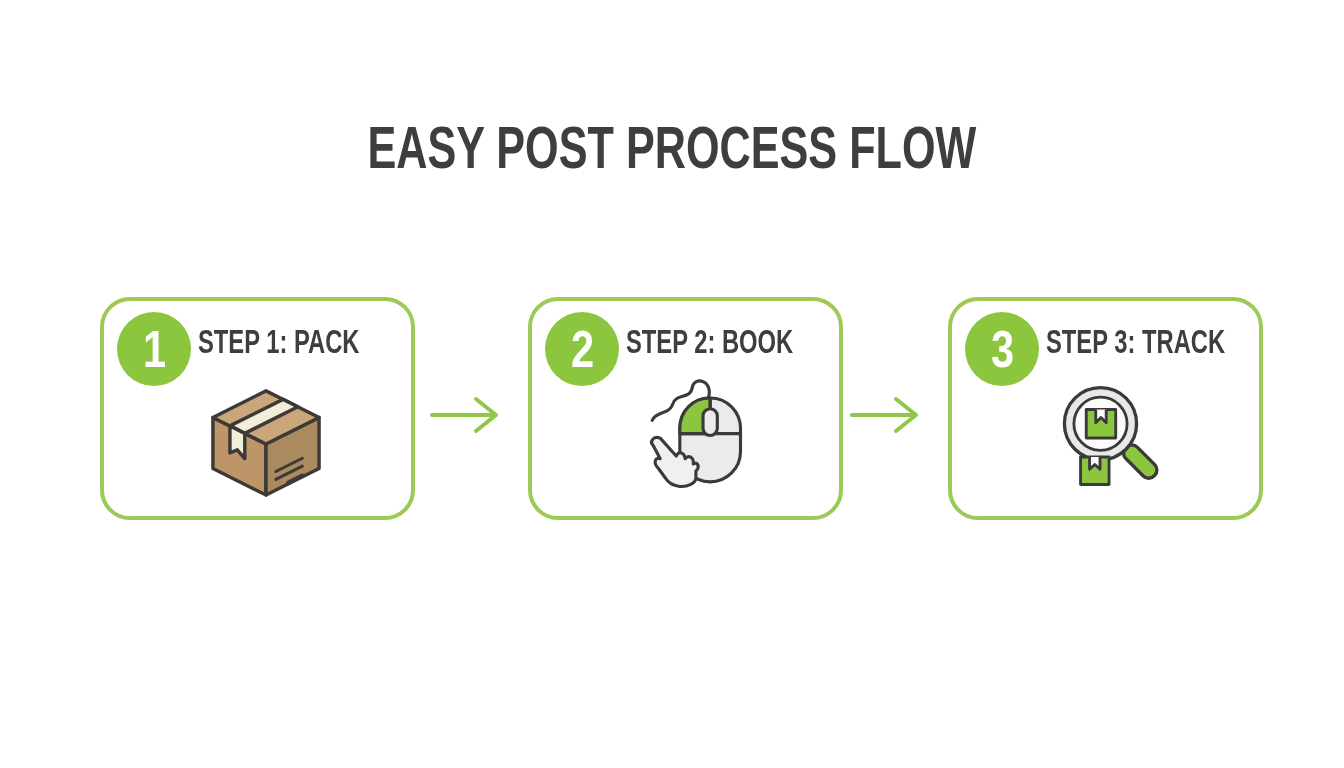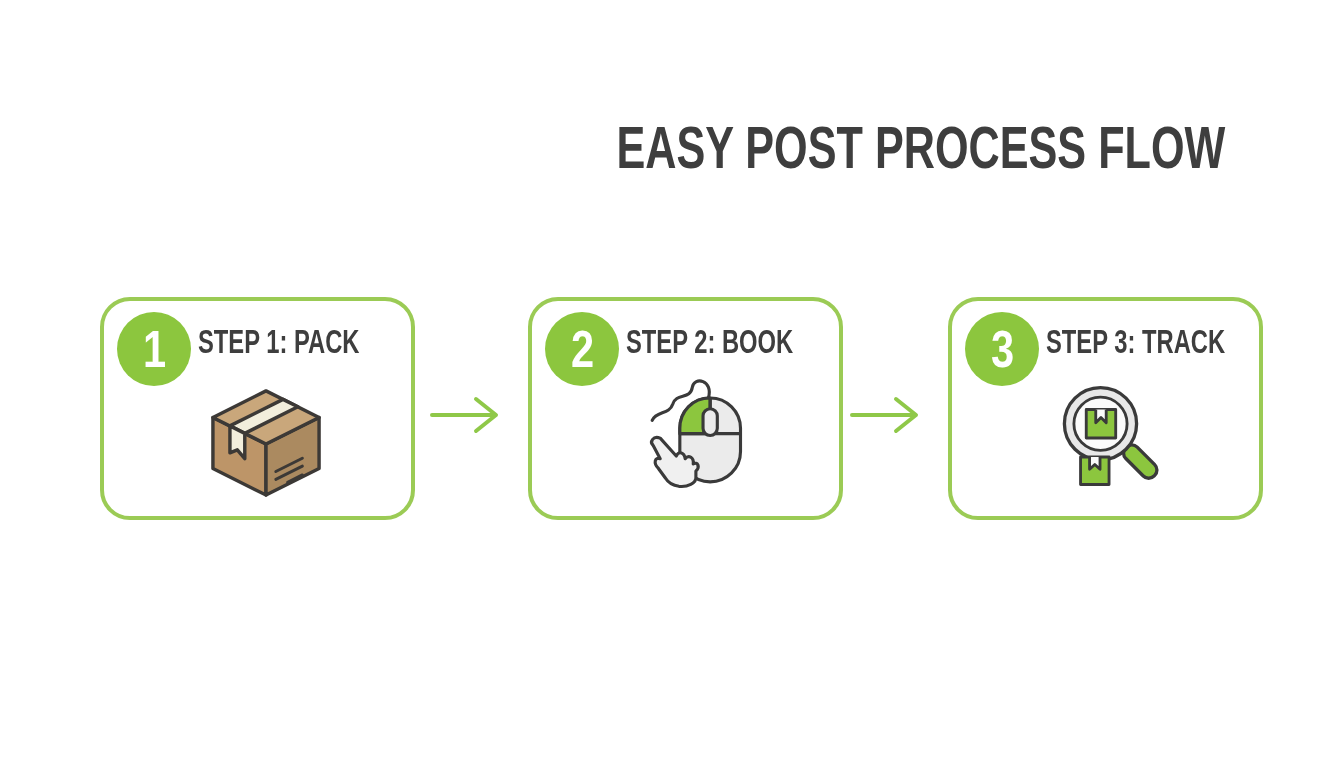--- a/index.html
+++ b/index.html
@@ -7,21 +7,21 @@
     --card-border-green:#9BCB55;
     --arrow-green:#8FC848;
     --heading-text:#3E3E3E;
     --icon-outline:#3A3A3A;
   }
   *{margin:0;padding:0;box-sizing:border-box;}
   html,body{width:1344px;height:768px;overflow:hidden;background:#fff;}
   body{font-family:"Liberation Sans",sans-serif;position:relative;}
   .page{position:relative;width:1344px;height:768px;background:#fff;}
 
-  .title-wrap{position:absolute;top:118px;left:0;width:100%;text-align:right;}
+  .title-wrap{position:absolute;top:118px;left:0;width:100%;text-align:center;}
   .title{display:inline-block;font-size:60px;font-weight:bold;line-height:1;
     color:var(--heading-text);letter-spacing:0px;white-space:nowrap;
     transform:scaleX(0.72);transform-origin:center center;}
 
   .card{position:absolute;top:297px;width:315px;height:223px;background:#fff;
     border:4px solid var(--card-border-green);border-radius:30px;}
   .card.c1{left:100px;}
   .card.c2{left:528px;}
   .card.c3{left:948px;}
 

